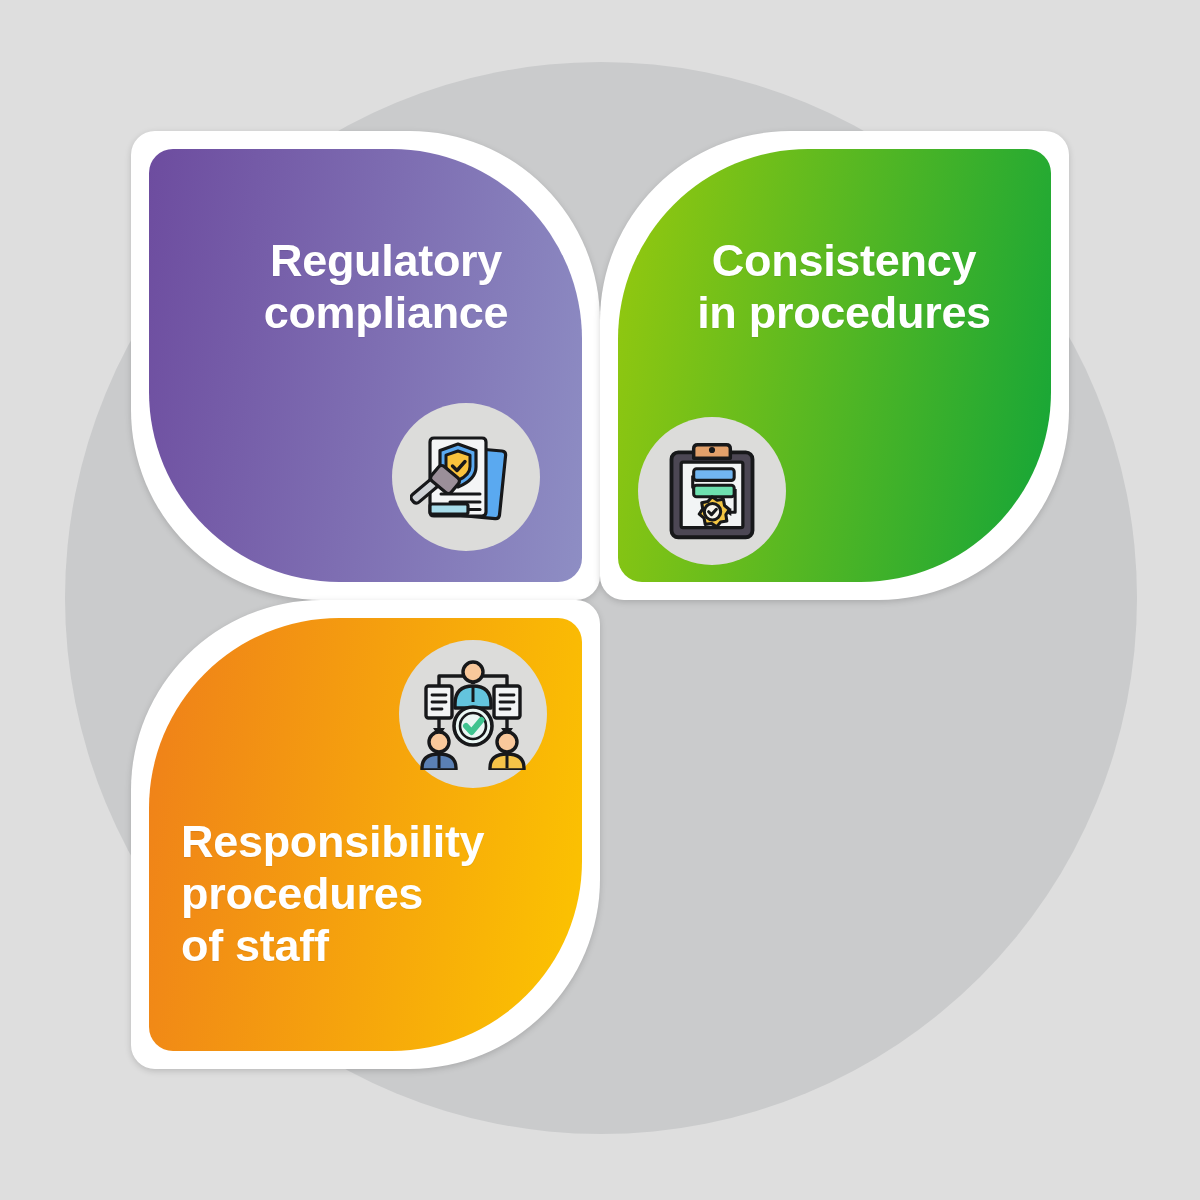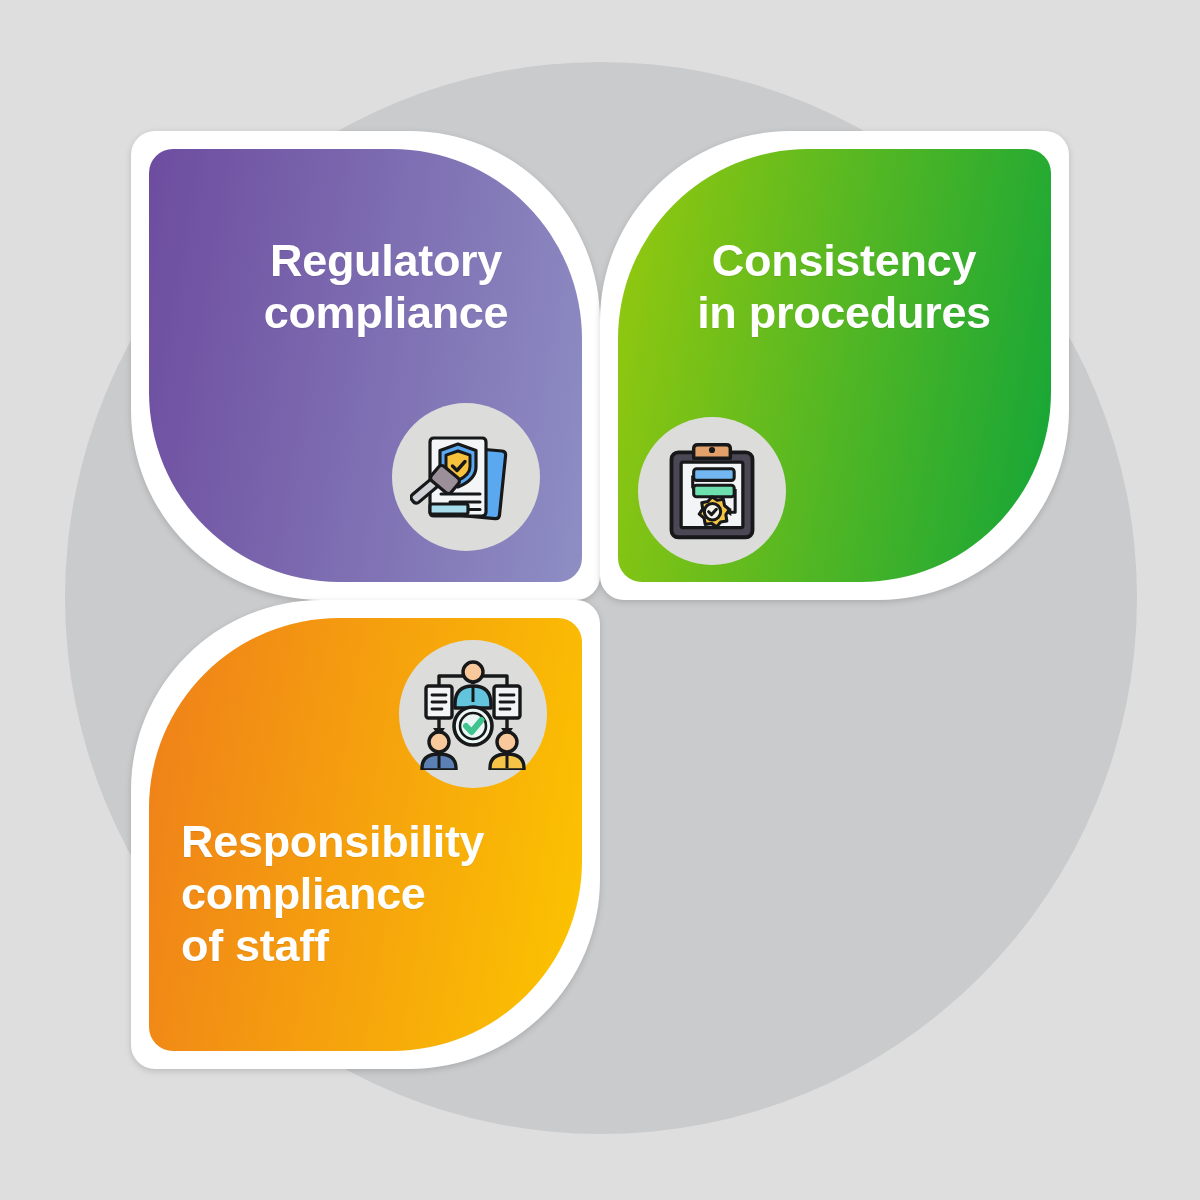--- a/index.html
+++ b/index.html
@@ -189,21 +189,21 @@
           </svg>
         </div>
 
       </div>
     </div>
 
     <div class="card-frame card-bl" style="background: rgb(255, 255, 255);">
       <div class="card-face" id="face-bl" style="background: linear-gradient(100deg, rgb(239, 127, 26) 0%, rgb(252, 197, 0) 100%);">
 
         <div class="card-title" style="color: rgb(255, 255, 255);">Responsibility
-compliance
+procedures
 of staff</div>
 
         <div class="icon-bubble" style="background: rgb(220, 220, 218);">
           <svg width="112" height="112" viewBox="0 0 112 112">
 
             <path d="M56 26 L56 18 L22 18 L22 30" fill="none" stroke="#17181a" stroke-width="3.4" stroke-linejoin="round"></path>
             <path d="M56 26 L56 18 L90 18 L90 30" fill="none" stroke="#17181a" stroke-width="3.4" stroke-linejoin="round"></path>
 
             <rect x="9" y="28" width="26" height="32" rx="2.5" fill="#f2f4f5" stroke="#17181a" stroke-width="3.4"></rect>
             <path d="M15 37 H29 M15 44 H29 M15 51 H25" stroke="#17181a" stroke-width="2.8" stroke-linecap="round"></path>

